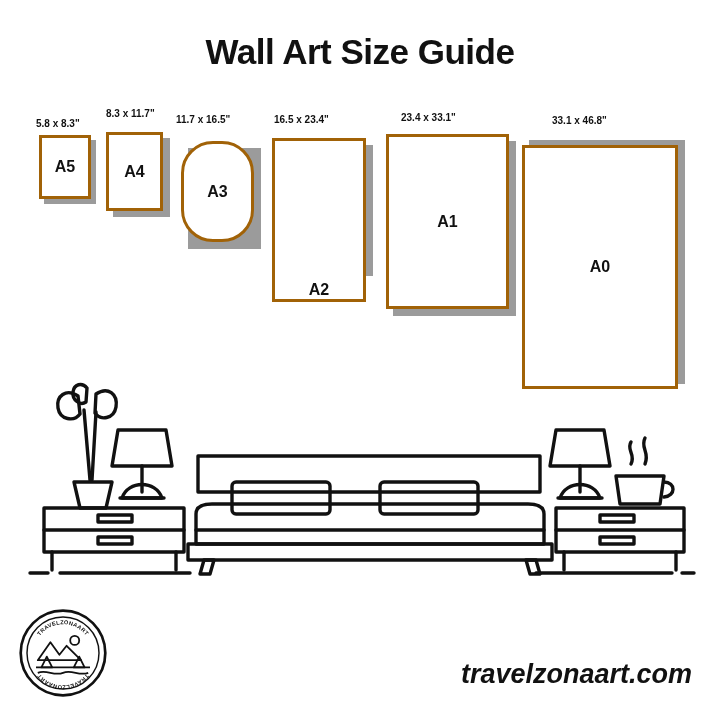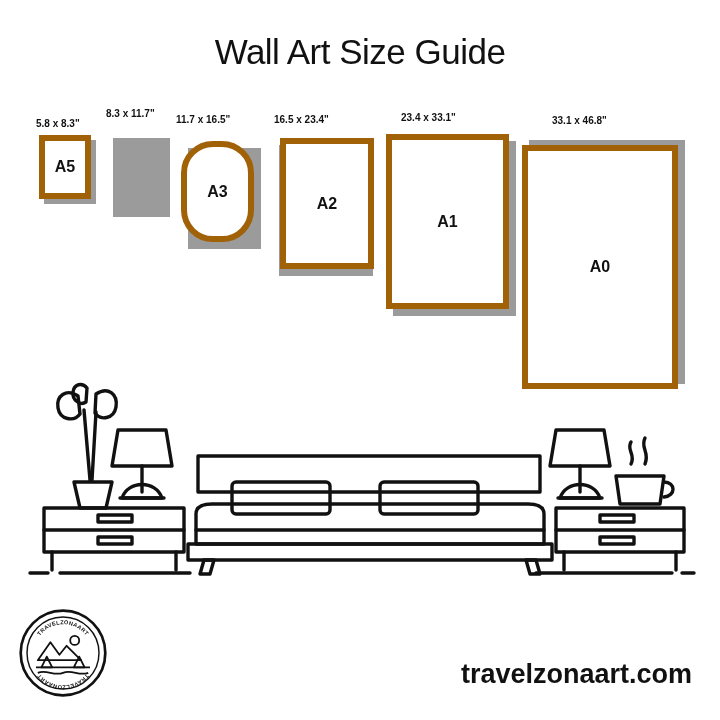--- a/index.html
+++ b/index.html
@@ -22,21 +22,21 @@
   }
 
   
   #title {
     position: absolute;
     top: 32px;
     left: 0;
     width: 720px;
     text-align: center;
     font-size: 35px;
-    font-weight: normal;
+    font-weight: bold;
     letter-spacing: -0.5px;
     color: #111111;
   }
 
   
   .frame-wrap {
     position: absolute;
   }
   .frame-label {
     position: absolute;
@@ -45,21 +45,21 @@
     color: #111111;
     white-space: nowrap;
   }
   .frame-shadow {
     position: absolute;
     background: #9b9b9b;
   }
   .frame-box {
     position: absolute;
     background: #ffffff;
-    border: 6px solid #a16207;
+    border: 3px solid #a16207;
     box-sizing: border-box;
     display: flex;
     align-items: center;
     justify-content: center;
   }
   .frame-name {
     font-size: 16px;
     font-weight: bold;
     color: #111111;
   }
@@ -74,20 +74,21 @@
   }
 
   
   #footer-url {
     position: absolute;
     right: 28px;
     bottom: 30px;
     font-size: 27px;
     font-weight: bold;
     color: #111111;
+    font-style: italic;
   }
   #logo {
     position: absolute;
     left: 18px;
     bottom: 22px;
     width: 90px;
     height: 90px;
   }
   .logo-text {
     font-size: 6.2px;
@@ -107,34 +108,37 @@
     <div class="frame-label" style="left:0px; top:0px;">5.8 x 8.3"</div>
     <div class="frame-shadow" style="left:8px; top:22px; width:52px; height:64px;"></div>
     <div class="frame-box" style="left:3px; top:17px; width:52px; height:64px;">
       <span class="frame-name">A5</span>
     </div>
   </div>
 
   <div class="frame-wrap" style="left:100px; top:108px; width:90px; height:110px;">
     <div class="frame-label" style="left:6px; top:0px;">8.3 x 11.7"</div>
     <div class="frame-shadow" style="left:13px; top:30px; width:57px; height:79px;"></div>
+    <div class="frame-box" style="left:6px; top:24px; width:57px; height:79px;">
+      <span class="frame-name">A4</span>
+    </div>
   </div>
 
   <div class="frame-wrap" style="left:172px; top:108px; width:110px; height:140px;">
     <div class="frame-label" style="left:4px; top:6px;">11.7 x 16.5"</div>
     <div class="frame-shadow" style="left:16px; top:40px; width:73px; height:101px;"></div>
     <div class="frame-box" style="left:9px; top:33px; width:73px; height:101px;border-radius:32px;">
       <span class="frame-name">A3</span>
     </div>
   </div>
 
   <div class="frame-wrap" style="left:264px; top:108px; width:130px; height:180px;">
     <div class="frame-label" style="left:10px; top:6px;">16.5 x 23.4"</div>
     <div class="frame-shadow" style="left:15px; top:37px; width:94px; height:131px;"></div>
-    <div class="frame-box" style="left:16px; top:30px; width:94px; height:131px;">
+    <div class="frame-box" style="left:8px; top:30px; width:94px; height:164px;align-items:flex-end;">
       <span class="frame-name">A2</span>
     </div>
   </div>
 
   <div class="frame-wrap" style="left:382px; top:104px; width:170px; height:215px;">
     <div class="frame-label" style="left:19px; top:8px;">23.4 x 33.1"</div>
     <div class="frame-shadow" style="left:11px; top:37px; width:123px; height:175px;"></div>
     <div class="frame-box" style="left:4px; top:30px; width:123px; height:175px;">
       <span class="frame-name">A1</span>
     </div>

